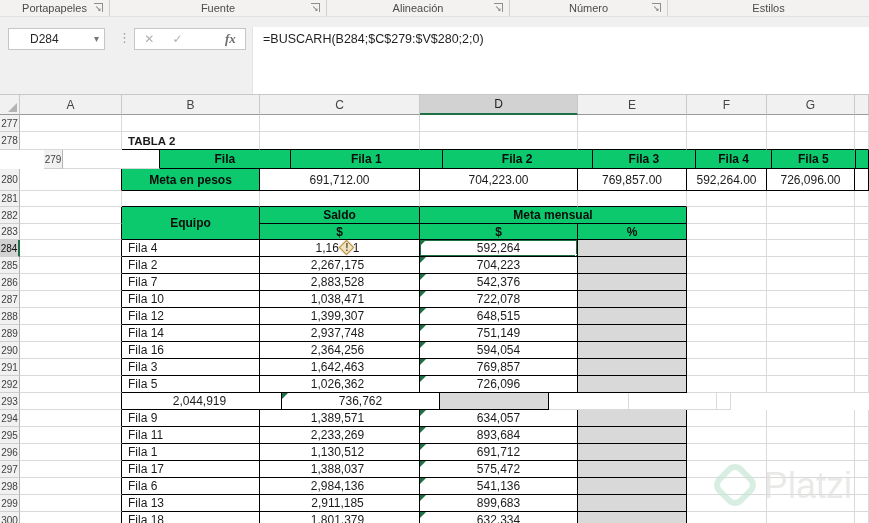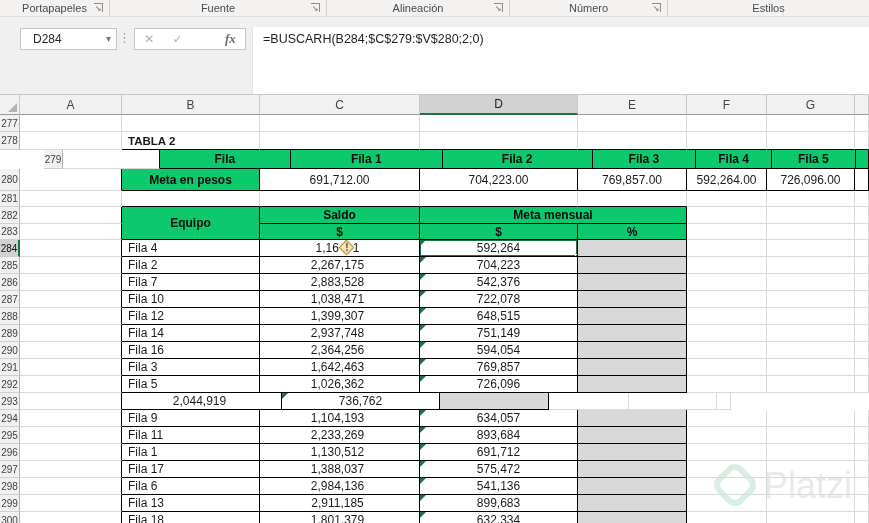--- a/index.html
+++ b/index.html
@@ -13,23 +13,23 @@
     border-right:1px solid #d2d0ce; height:100%; }
   .rgroup:last-child { border-right:none; }
   .rgroup .glabel { font-size:11px; color:#4b4b4b; }
   .launcher { position:absolute; right:6px; top:3px; width:9px; height:9px;
     border-top:1px solid #8f8d8b; border-right:1px solid #8f8d8b;
     font-size:8px; line-height:9px; color:#6d6b69; text-align:center; cursor:pointer; }
 
   
   .fbar { position:absolute; top:17px; left:0; right:0; height:78px;
     background:#f0f0f0; border-bottom:1px solid #c9c7c5; }
-  .namebox { position:absolute; left:20px; top:11px; width:97px; height:22px;
+  .namebox { position:absolute; left:8px; top:11px; width:97px; height:22px;
     background:#fff; border:1px solid #c8c6c4; font-size:12px; line-height:20px;
-    padding-left:12px; color:#262626; }
+    padding-left:21px; color:#262626; }
   .namebox .caret { position:absolute; right:5px; top:0; color:#777; font-size:10px; }
   .dots { position:absolute; left:118px; top:13px; color:#a0a0a0; font-size:13px; }
   .fxbox { position:absolute; left:134px; top:11px; width:112px; height:22px;
     background:#fff; border:1px solid #c8c6c4; display:flex; align-items:center;
     justify-content:space-around; }
   .fxbox .xicon, .fxbox .vicon { color:#b0afae; font-size:12px; cursor:pointer; }
   .fxbox .fxicon { color:#6d6d6d; font-size:13px; font-style:italic;
     font-family:"Liberation Serif",serif; font-weight:bold; cursor:pointer;margin-left:24px; }
   .formulabox { position:absolute; left:252px; top:10px; right:0; bottom:0;
     background:#fff; border-left:1px solid #e3e3e3; }
@@ -386,21 +386,21 @@
       </div>
       <div class="cell c-e bk gcell"></div>
       <div class="cell c-f"></div>
       <div class="cell c-g"></div>
       <div class="cell c-h"></div>
     </div>
       <div class="row h17">
       <div class="cell c-rh rh">294</div>
       <div class="cell c-a brk"></div>
       <div class="cell c-b bk left">Fila 9</div>
-      <div class="cell c-c bk right">1,104,193</div>
+      <div class="cell c-c bk right">1,389,571</div>
       <div class="cell c-d bk">
         <span class="tri"></span>
         <span>634,057</span>
       </div>
       <div class="cell c-e bk gcell"></div>
       <div class="cell c-f"></div>
       <div class="cell c-g"></div>
       <div class="cell c-h"></div>
     </div>
       <div class="row h17">

